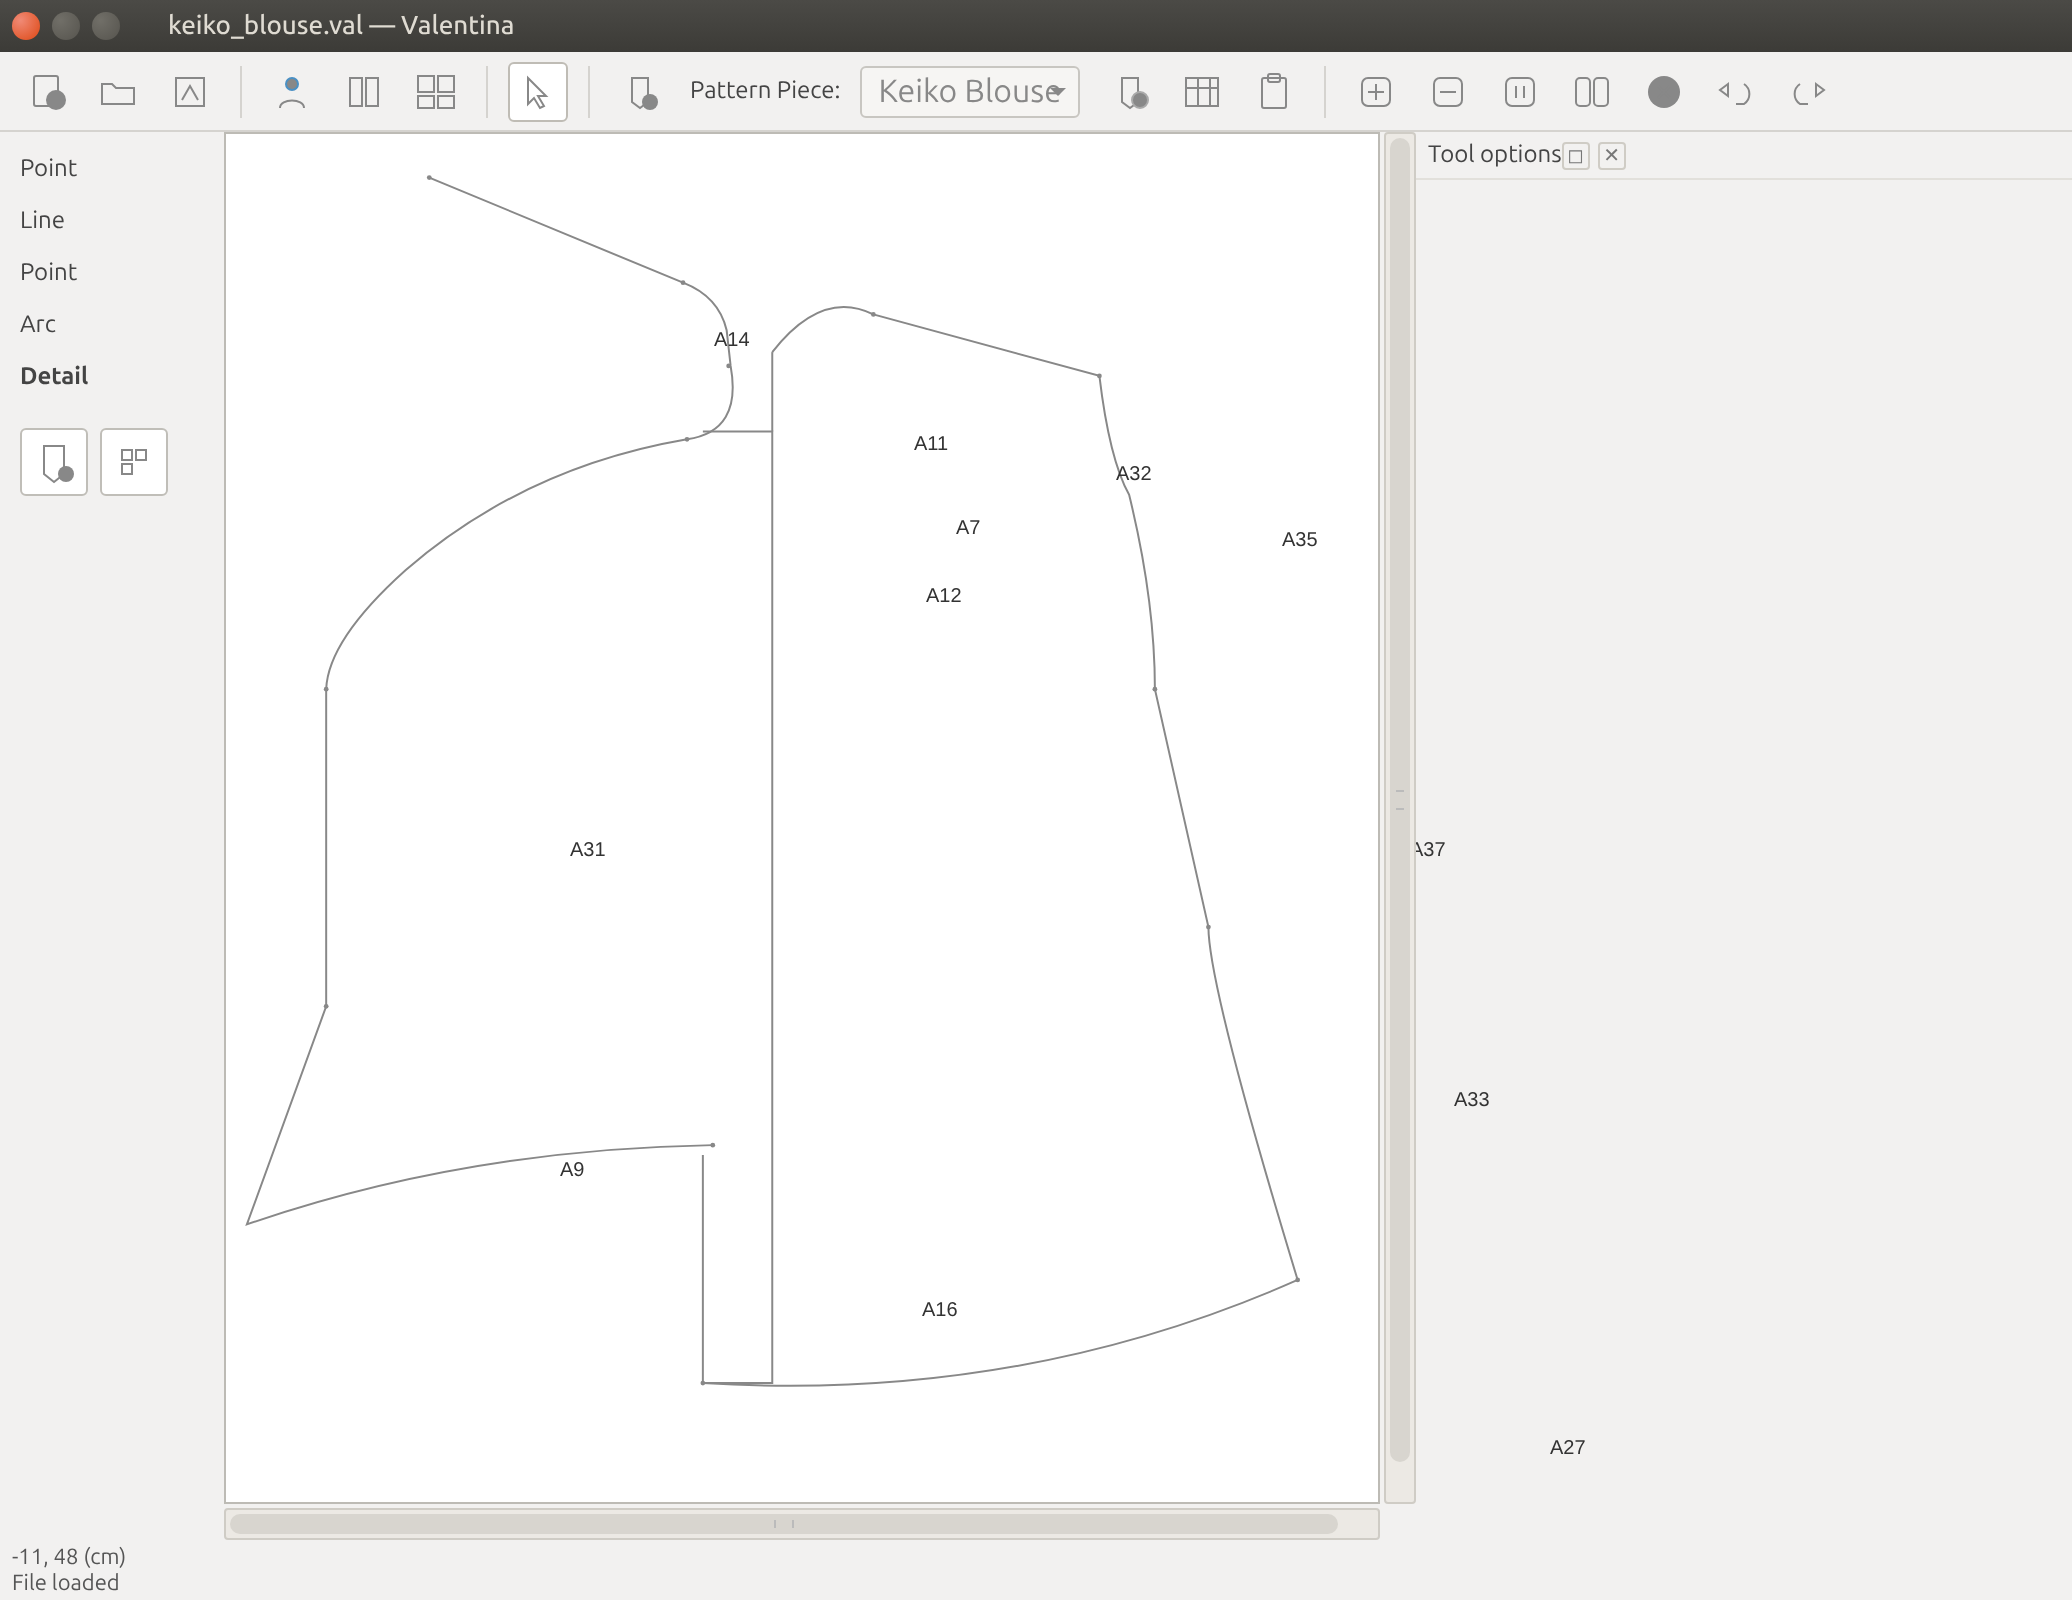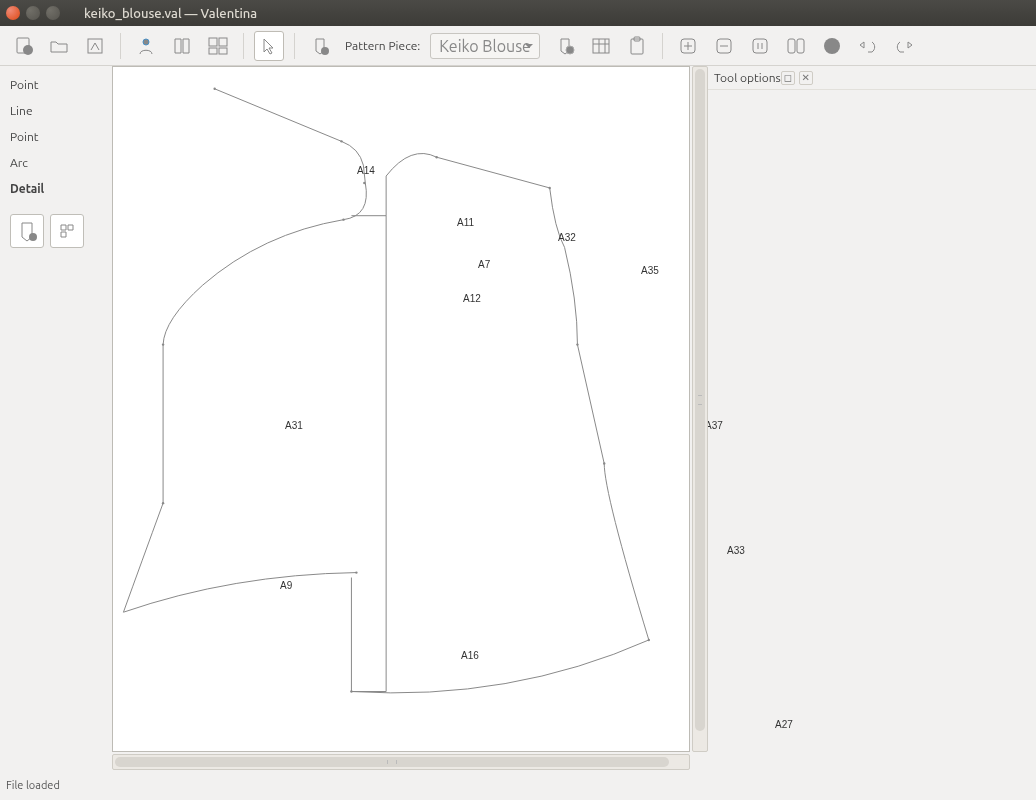--- a/index.html
+++ b/index.html
@@ -254,14 +254,15 @@
       <div class="panel-ctrls">
         <div class="panel-ctrl">◻</div>
         <div class="panel-ctrl">✕</div>
       </div>
     </div>
     <div class="panel-body"></div>
   </div>
 </div>
 
 <div class="statusbar">
+  <span>-11, 48 (cm)</span>
   <span>File loaded</span>
 </div>
 
 </body></html>

